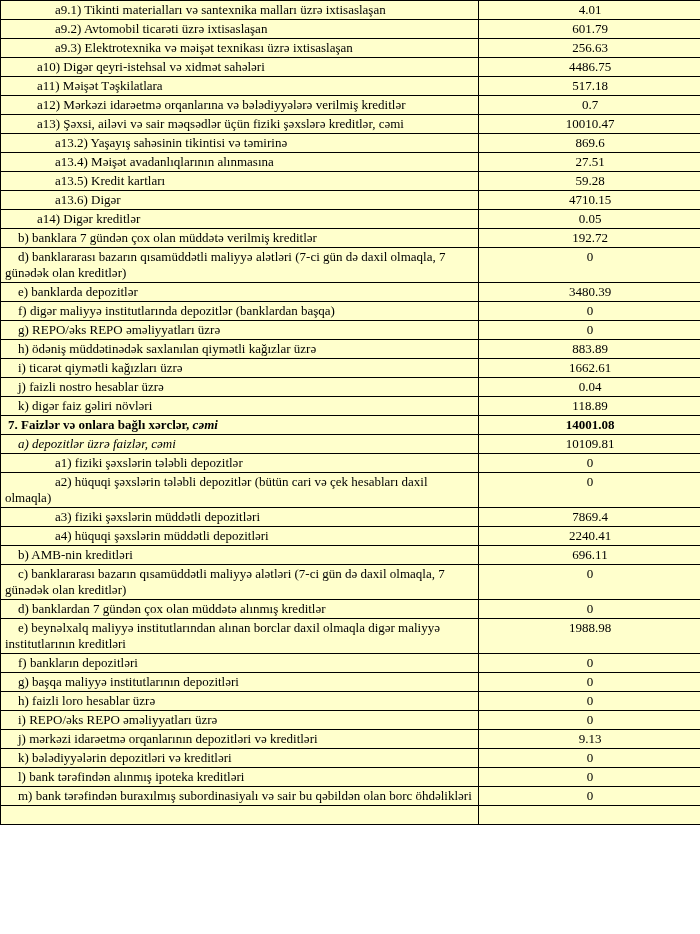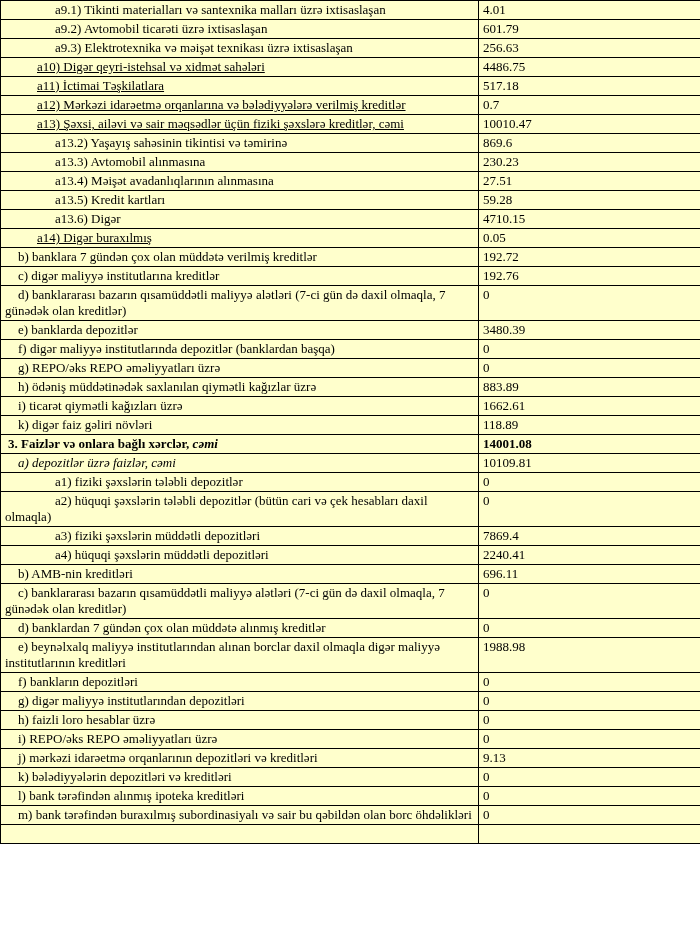--- a/index.html
+++ b/index.html
@@ -20,24 +20,24 @@
   table.report td {
     border: 1px solid #000000;
     background: #ffffcc;
     vertical-align: top;
     padding: 1px 3px 1px 4px;
     line-height: 16px;
     height: 16px;
     overflow: hidden;
     word-wrap: break-word;
   }
-  td.value { text-align: left; padding-right: 5px; }
+  td.value { text-align: center; padding-right: 5px; }
   .ind-0 { text-indent: 3px; }
   .ind-1 { text-indent: 13px; margin-top: 36px; }
-  .ind-2 { text-indent: 32px; text-decoration: underline; }
+  .ind-2 { text-indent: 32px; }
   .ind-3 { text-indent: 50px; }
   tr.bold td { font-weight: bold; }
   tr.bold .em-part { font-style: italic; }
   tr.italic td .lbl { font-style: italic; }
 </style>
 </head>
 <body>
 
 <table class="report">
   <colgroup>
@@ -55,64 +55,56 @@
       </tr>
       <tr>
         <td class="label ind-3"><span class="lbl">a9.3) Elektrotexnika və məişət texnikası üzrə ixtisaslaşan</span></td>
         <td class="value">256.63</td>
       </tr>
       <tr>
         <td class="label ind-2"><span class="lbl">a10) Digər qeyri-istehsal və xidmət sahələri</span></td>
         <td class="value">4486.75</td>
       </tr>
       <tr>
-        <td class="label ind-2"><span class="lbl">a11) İctimai Təşkilatlara</span></td>
+        <td class="label ind-2"><span class="lbl">a11) Məişət Təşkilatlara</span></td>
         <td class="value">517.18</td>
       </tr>
       <tr>
         <td class="label ind-2"><span class="lbl">a12) Mərkəzi idarəetmə orqanlarına və bələdiyyələrə verilmiş kreditlər</span></td>
         <td class="value">0.7</td>
       </tr>
       <tr>
         <td class="label ind-2"><span class="lbl">a13) Şəxsi, ailəvi və sair məqsədlər üçün fiziki şəxslərə kreditlər, cəmi</span></td>
         <td class="value">10010.47</td>
       </tr>
       <tr>
         <td class="label ind-3"><span class="lbl">a13.2) Yaşayış sahəsinin tikintisi və təmirinə</span></td>
         <td class="value">869.6</td>
       </tr>
       <tr>
-        <td class="label ind-3"><span class="lbl">a13.3) Avtomobil alınmasına</span></td>
-        <td class="value">230.23</td>
-      </tr>
-      <tr>
         <td class="label ind-3"><span class="lbl">a13.4) Məişət avadanlıqlarının alınmasına</span></td>
         <td class="value">27.51</td>
       </tr>
       <tr>
         <td class="label ind-3"><span class="lbl">a13.5) Kredit kartları</span></td>
         <td class="value">59.28</td>
       </tr>
       <tr>
         <td class="label ind-3"><span class="lbl">a13.6) Digər</span></td>
         <td class="value">4710.15</td>
       </tr>
       <tr>
-        <td class="label ind-2"><span class="lbl">a14) Digər buraxılmış</span></td>
+        <td class="label ind-2"><span class="lbl">a14) Digər kreditlər</span></td>
         <td class="value">0.05</td>
       </tr>
       <tr>
         <td class="label ind-1"><span class="lbl">b) banklara 7 gündən çox olan müddətə verilmiş kreditlər</span></td>
         <td class="value">192.72</td>
       </tr>
       <tr>
-        <td class="label ind-1"><span class="lbl">c) digər maliyyə institutlarına kreditlər</span></td>
-        <td class="value">192.76</td>
-      </tr>
-      <tr>
         <td class="label ind-1"><span class="lbl">d) banklararası bazarın qısamüddətli maliyyə alətləri (7-ci gün də daxil olmaqla, 7 günədək olan kreditlər)</span></td>
         <td class="value">0</td>
       </tr>
       <tr>
         <td class="label ind-1"><span class="lbl">e) banklarda depozitlər</span></td>
         <td class="value">3480.39</td>
       </tr>
       <tr>
         <td class="label ind-1"><span class="lbl">f) digər maliyyə institutlarında depozitlər (banklardan başqa)</span></td>
         <td class="value">0</td>
@@ -123,25 +115,29 @@
       </tr>
       <tr>
         <td class="label ind-1"><span class="lbl">h) ödəniş müddətinədək saxlanılan qiymətli kağızlar üzrə</span></td>
         <td class="value">883.89</td>
       </tr>
       <tr>
         <td class="label ind-1"><span class="lbl">i) ticarət qiymətli kağızları üzrə</span></td>
         <td class="value">1662.61</td>
       </tr>
       <tr>
+        <td class="label ind-1"><span class="lbl">j) faizli nostro hesablar üzrə</span></td>
+        <td class="value">0.04</td>
+      </tr>
+      <tr>
         <td class="label ind-1"><span class="lbl">k) digər faiz gəliri növləri</span></td>
         <td class="value">118.89</td>
       </tr>
       <tr class="bold">
-        <td class="label ind-0"><span class="lbl">3. Faizlər və onlara bağlı xərclər, </span><span class="em-part">cəmi</span></td>
+        <td class="label ind-0"><span class="lbl">7. Faizlər və onlara bağlı xərclər, </span><span class="em-part">cəmi</span></td>
         <td class="value">14001.08</td>
       </tr>
       <tr class="italic">
         <td class="label ind-1"><span class="lbl">a) depozitlər üzrə faizlər, cəmi</span></td>
         <td class="value">10109.81</td>
       </tr>
       <tr>
         <td class="label ind-3"><span class="lbl">a1) fiziki şəxslərin tələbli depozitlər</span></td>
         <td class="value">0</td>
       </tr>
@@ -171,21 +167,21 @@
       </tr>
       <tr>
         <td class="label ind-1"><span class="lbl">e) beynəlxalq maliyyə institutlarından alınan borclar daxil olmaqla digər maliyyə institutlarının kreditləri</span></td>
         <td class="value">1988.98</td>
       </tr>
       <tr>
         <td class="label ind-1"><span class="lbl">f) bankların depozitləri</span></td>
         <td class="value">0</td>
       </tr>
       <tr>
-        <td class="label ind-1"><span class="lbl">g) digər maliyyə institutlarından depozitləri</span></td>
+        <td class="label ind-1"><span class="lbl">g) başqa maliyyə institutlarının depozitləri</span></td>
         <td class="value">0</td>
       </tr>
       <tr>
         <td class="label ind-1"><span class="lbl">h) faizli loro hesablar üzrə</span></td>
         <td class="value">0</td>
       </tr>
       <tr>
         <td class="label ind-1"><span class="lbl">i) REPO/əks REPO əməliyyatları üzrə</span></td>
         <td class="value">0</td>
       </tr>

